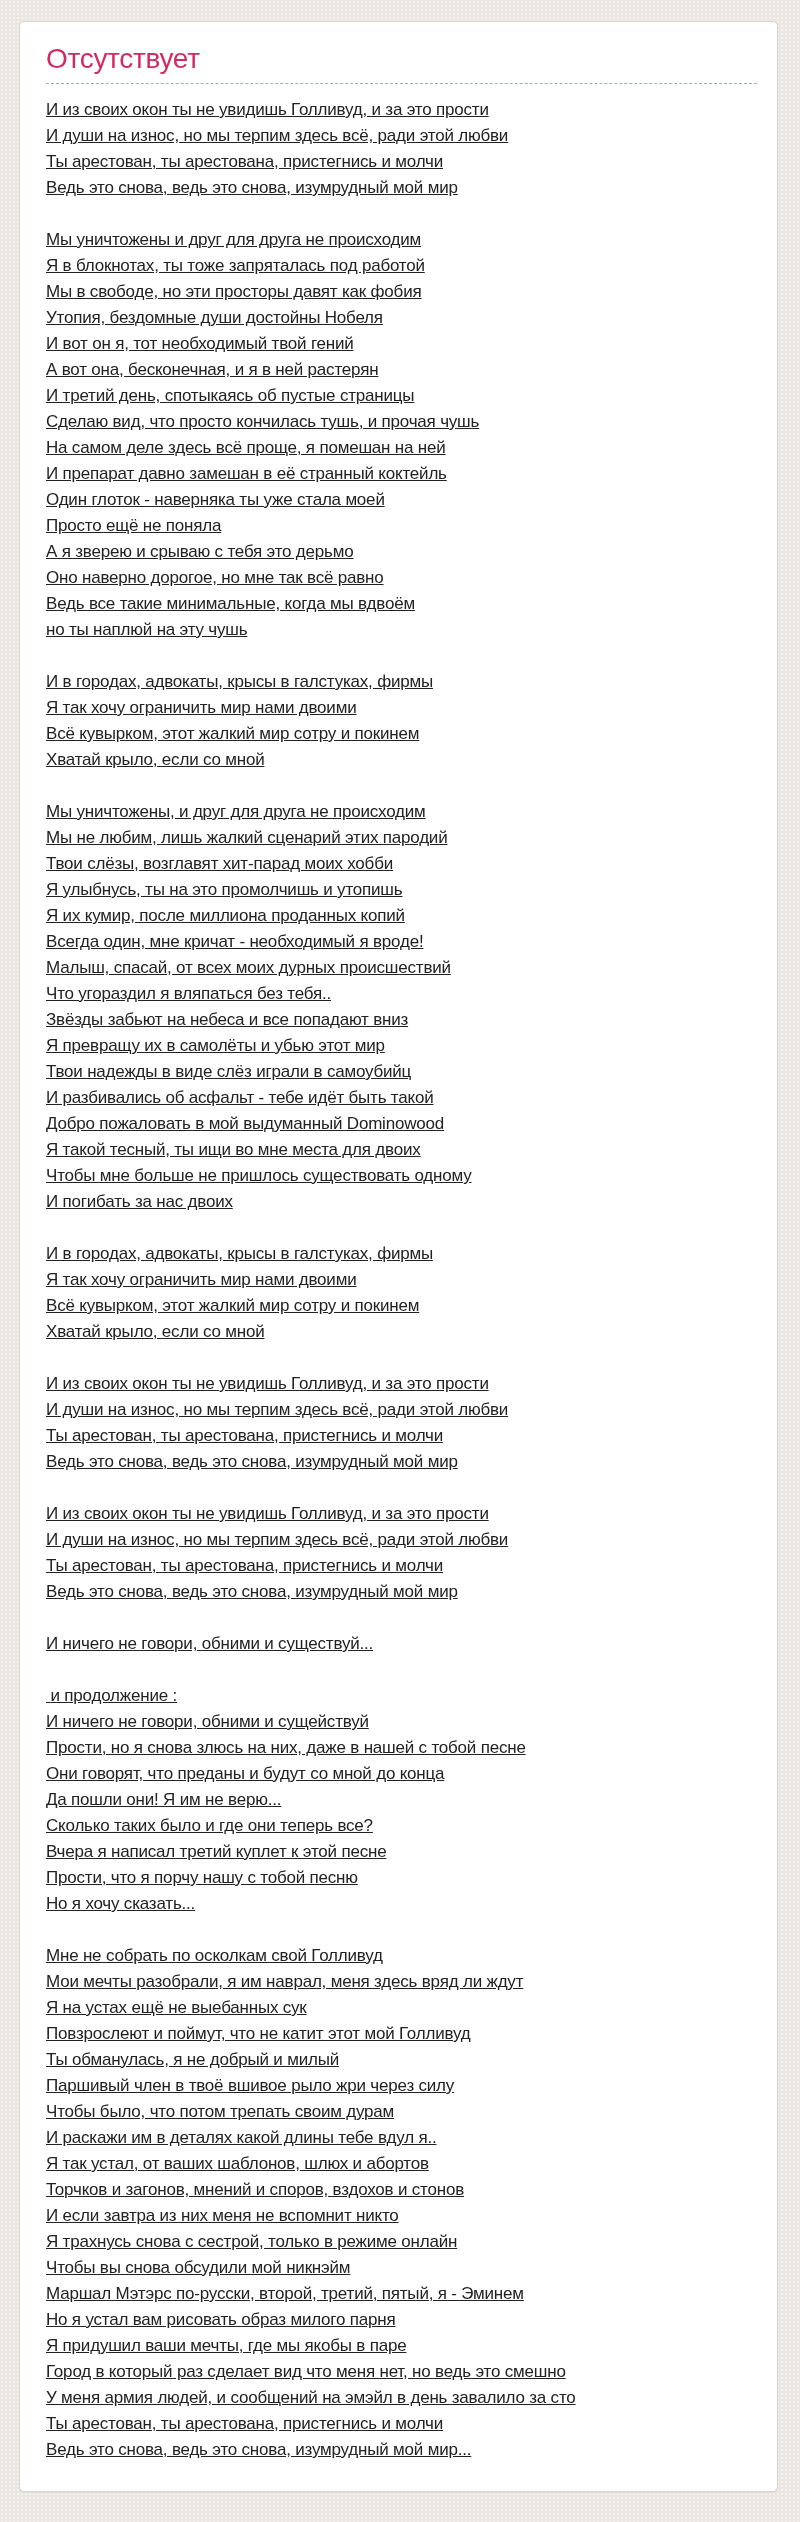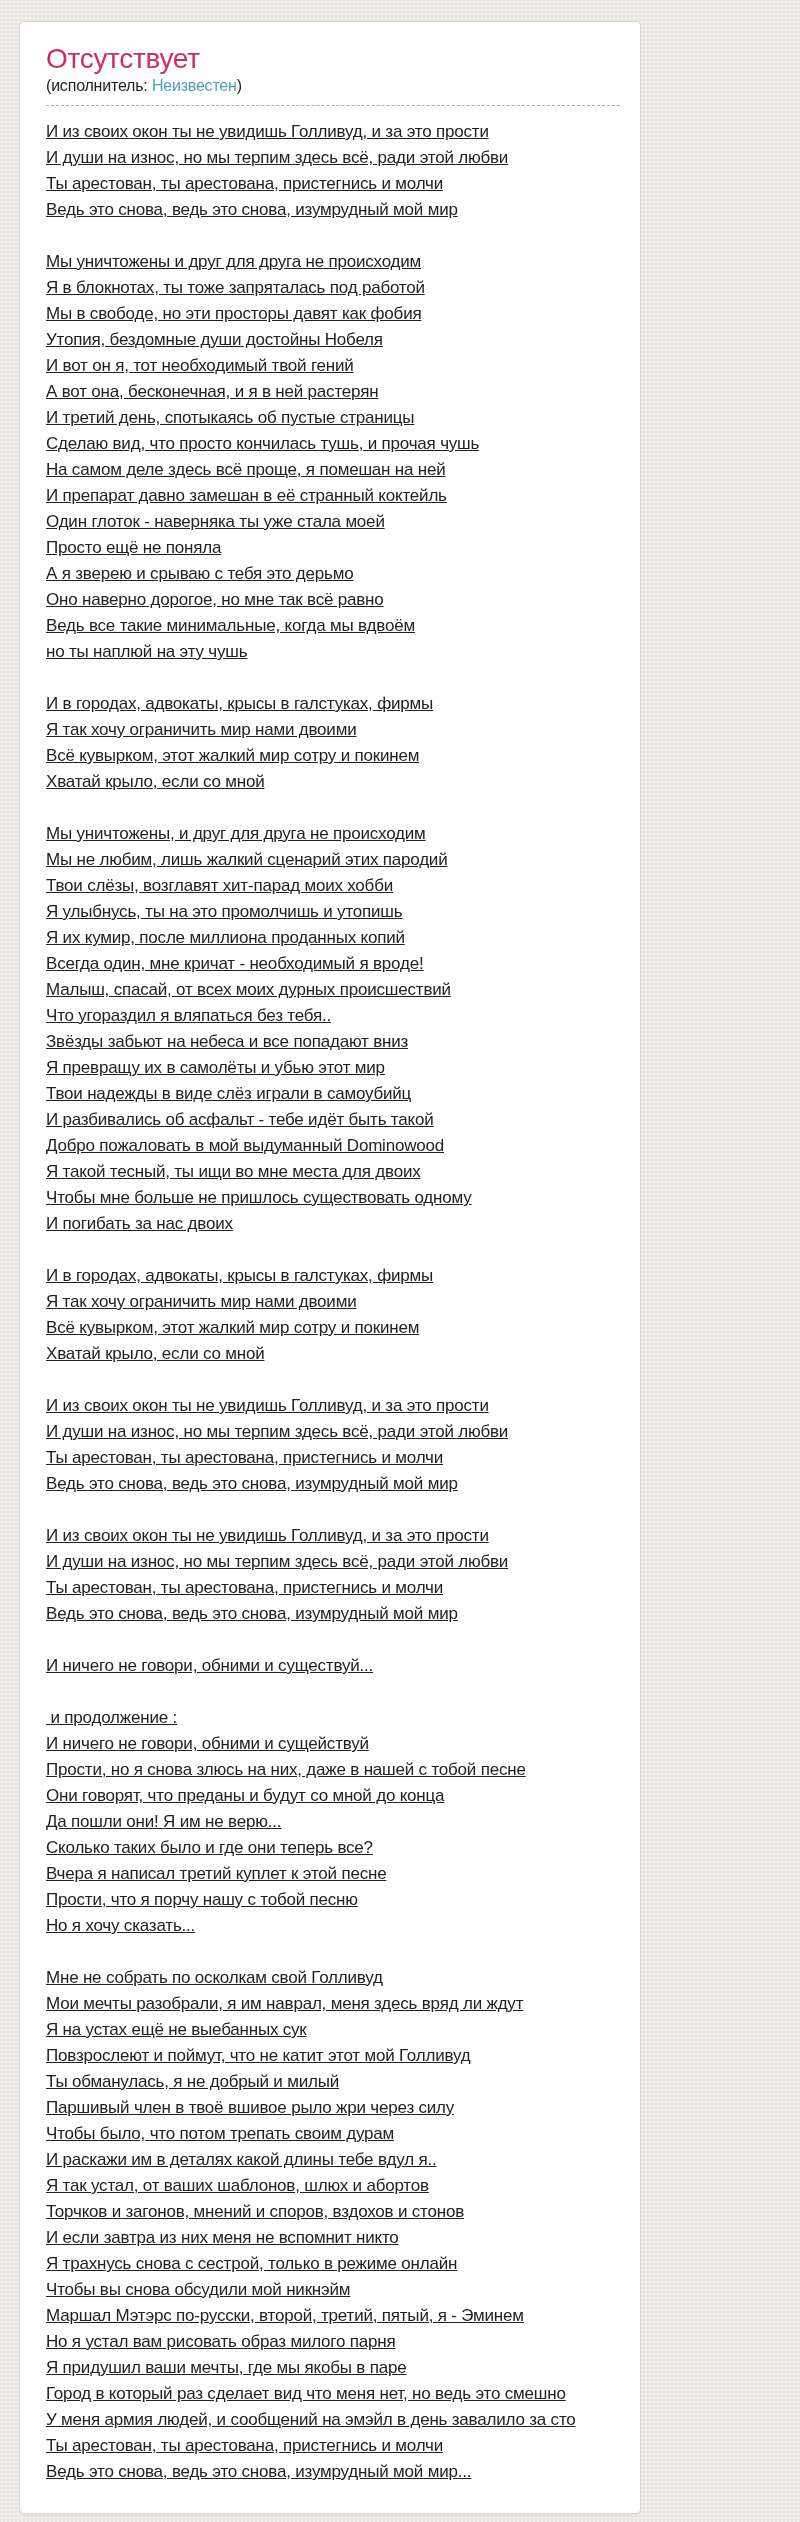--- a/index.html
+++ b/index.html
@@ -10,21 +10,21 @@
     width: 800px;
     min-height: 2522px;
     background-color: #eae7e2;
     background-image: radial-gradient(#f6f4f1 1px, rgba(0,0,0,0) 1px);
     background-size: 4px 4px;
     font-family: "Liberation Sans", "DejaVu Sans", sans-serif;
     box-sizing: border-box;
   }
   .card {
     margin: 21px 22px 28px 19px;
-    width: 622px;
+    width: 759px;
     box-sizing: border-box;
     background: #ffffff;
     border: 1px solid #d9d5cf;
     border-radius: 5px;
     box-shadow: 0 1px 2px rgba(0,0,0,0.06);
     padding: 22px 20px 28px 26px;
   }
   .song-header {
     border-bottom: 1px dashed #93b3c6;
     padding-bottom: 9px;
@@ -64,17 +64,16 @@
   .stanza:last-child {
     margin-bottom: 0;
   }
 </style>
 </head>
 <body>
 
 <div class="card">
   <div class="song-header">
     <h1 class="song-title">Отсутствует</h1>
-    <div class="artist-line"><span>(исполнитель:</span> <a class="artist-link">Неизвестен</a><span>)</span></div>
   </div>
 
   <div class="lyrics"><div class="stanza"><div class="line">И из своих окон ты не увидишь Голливуд, и за это прости</div><div class="line">И души на износ, но мы терпим здесь всё, ради этой любви</div><div class="line">Ты арестован, ты арестована, пристегнись и молчи</div><div class="line">Ведь это снова, ведь это снова, изумрудный мой мир</div></div><div class="stanza"><div class="line">Мы уничтожены и друг для друга не происходим</div><div class="line">Я в блокнотах, ты тоже запряталась под работой</div><div class="line">Мы в свободе, но эти просторы давят как фобия</div><div class="line">Утопия, бездомные души достойны Нобеля</div><div class="line">И вот он я, тот необходимый твой гений</div><div class="line">А вот она, бесконечная, и я в ней растерян</div><div class="line">И третий день, спотыкаясь об пустые страницы</div><div class="line">Сделаю вид, что просто кончилась тушь, и прочая чушь</div><div class="line">На самом деле здесь всё проще, я помешан на ней</div><div class="line">И препарат давно замешан в её странный коктейль</div><div class="line">Один глоток - наверняка ты уже стала моей</div><div class="line">Просто ещё не поняла</div><div class="line">А я зверею и срываю с тебя это дерьмо</div><div class="line">Оно наверно дорогое, но мне так всё равно</div><div class="line">Ведь все такие минимальные, когда мы вдвоём</div><div class="line">но ты наплюй на эту чушь</div></div><div class="stanza"><div class="line">И в городах, адвокаты, крысы в галстуках, фирмы</div><div class="line">Я так хочу ограничить мир нами двоими</div><div class="line">Всё кувырком, этот жалкий мир сотру и покинем</div><div class="line">Хватай крыло, если со мной</div></div><div class="stanza"><div class="line">Мы уничтожены, и друг для друга не происходим</div><div class="line">Мы не любим, лишь жалкий сценарий этих пародий</div><div class="line">Твои слёзы, возглавят хит-парад моих хобби</div><div class="line">Я улыбнусь, ты на это промолчишь и утопишь</div><div class="line">Я их кумир, после миллиона проданных копий</div><div class="line">Всегда один, мне кричат - необходимый я вроде!</div><div class="line">Малыш, спасай, от всех моих дурных происшествий</div><div class="line">Что угораздил я вляпаться без тебя..</div><div class="line">Звёзды забьют на небеса и все попадают вниз</div><div class="line">Я превращу их в самолёты и убью этот мир</div><div class="line">Твои надежды в виде слёз играли в самоубийц</div><div class="line">И разбивались об асфальт - тебе идёт быть такой</div><div class="line">Добро пожаловать в мой выдуманный Dominowood</div><div class="line">Я такой тесный, ты ищи во мне места для двоих</div><div class="line">Чтобы мне больше не пришлось существовать одному</div><div class="line">И погибать за нас двоих</div></div><div class="stanza"><div class="line">И в городах, адвокаты, крысы в галстуках, фирмы</div><div class="line">Я так хочу ограничить мир нами двоими</div><div class="line">Всё кувырком, этот жалкий мир сотру и покинем</div><div class="line">Хватай крыло, если со мной</div></div><div class="stanza"><div class="line">И из своих окон ты не увидишь Голливуд, и за это прости</div><div class="line">И души на износ, но мы терпим здесь всё, ради этой любви</div><div class="line">Ты арестован, ты арестована, пристегнись и молчи</div><div class="line">Ведь это снова, ведь это снова, изумрудный мой мир</div></div><div class="stanza"><div class="line">И из своих окон ты не увидишь Голливуд, и за это прости</div><div class="line">И души на износ, но мы терпим здесь всё, ради этой любви</div><div class="line">Ты арестован, ты арестована, пристегнись и молчи</div><div class="line">Ведь это снова, ведь это снова, изумрудный мой мир</div></div><div class="stanza"><div class="line">И ничего не говори, обними и существуй...</div></div><div class="stanza"><div class="line"> и продолжение :</div><div class="line">И ничего не говори, обними и сущействуй</div><div class="line">Прости, но я снова злюсь на них, даже в нашей с тобой песне</div><div class="line">Они говорят, что преданы и будут со мной до конца</div><div class="line">Да пошли они! Я им не верю...</div><div class="line">Сколько таких было и где они теперь все?</div><div class="line">Вчера я написал третий куплет к этой песне</div><div class="line">Прости, что я порчу нашу с тобой песню</div><div class="line">Но я хочу сказать...</div></div><div class="stanza"><div class="line">Мне не собрать по осколкам свой Голливуд</div><div class="line">Мои мечты разобрали, я им наврал, меня здесь вряд ли ждут</div><div class="line">Я на устах ещё не выебанных сук</div><div class="line">Повзрослеют и поймут, что не катит этот мой Голливуд</div><div class="line">Ты обманулась, я не добрый и милый</div><div class="line">Паршивый член в твоё вшивое рыло жри через силу</div><div class="line">Чтобы было, что потом трепать своим дурам</div><div class="line">И раскажи им в деталях какой длины тебе вдул я..</div><div class="line">Я так устал, от ваших шаблонов, шлюх и абортов</div><div class="line">Торчков и загонов, мнений и споров, вздохов и стонов</div><div class="line">И если завтра из них меня не вспомнит никто</div><div class="line">Я трахнусь снова с сестрой, только в режиме онлайн</div><div class="line">Чтобы вы снова обсудили мой никнэйм</div><div class="line">Маршал Мэтэрс по-русски, второй, третий, пятый, я - Эминем</div><div class="line">Но я устал вам рисовать образ милого парня</div><div class="line">Я придушил ваши мечты, где мы якобы в паре</div><div class="line">Город в который раз сделает вид что меня нет, но ведь это смешно</div><div class="line">У меня армия людей, и сообщений на эмэйл в день завалило за сто</div><div class="line">Ты арестован, ты арестована, пристегнись и молчи</div><div class="line">Ведь это снова, ведь это снова, изумрудный мой мир...</div></div></div>
 </div>
 
 </body></html>

